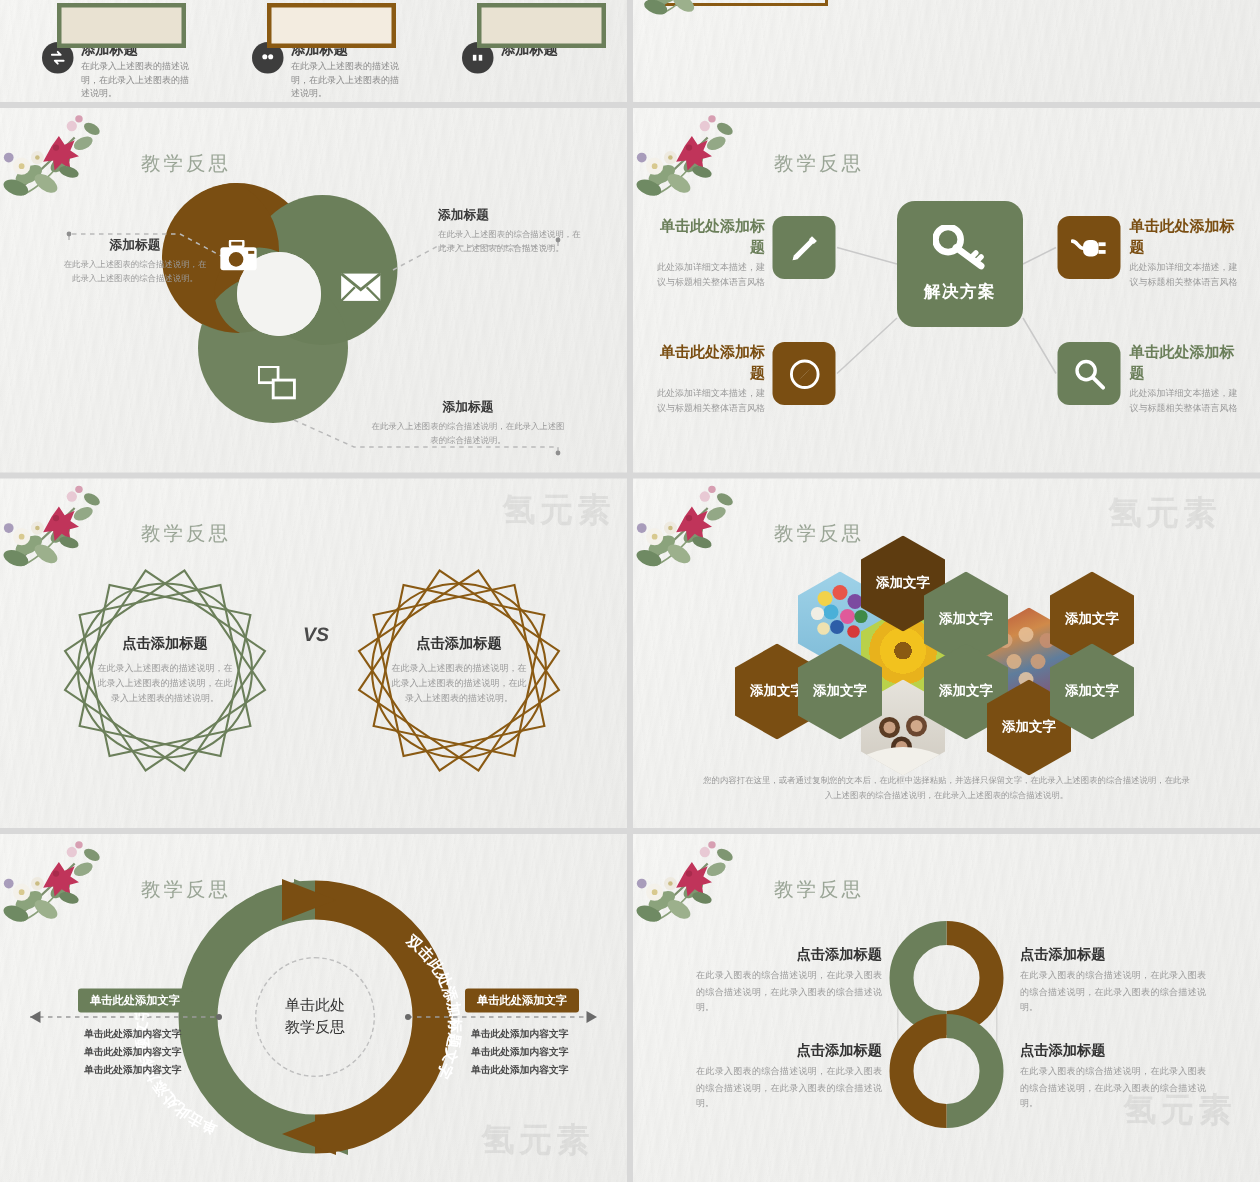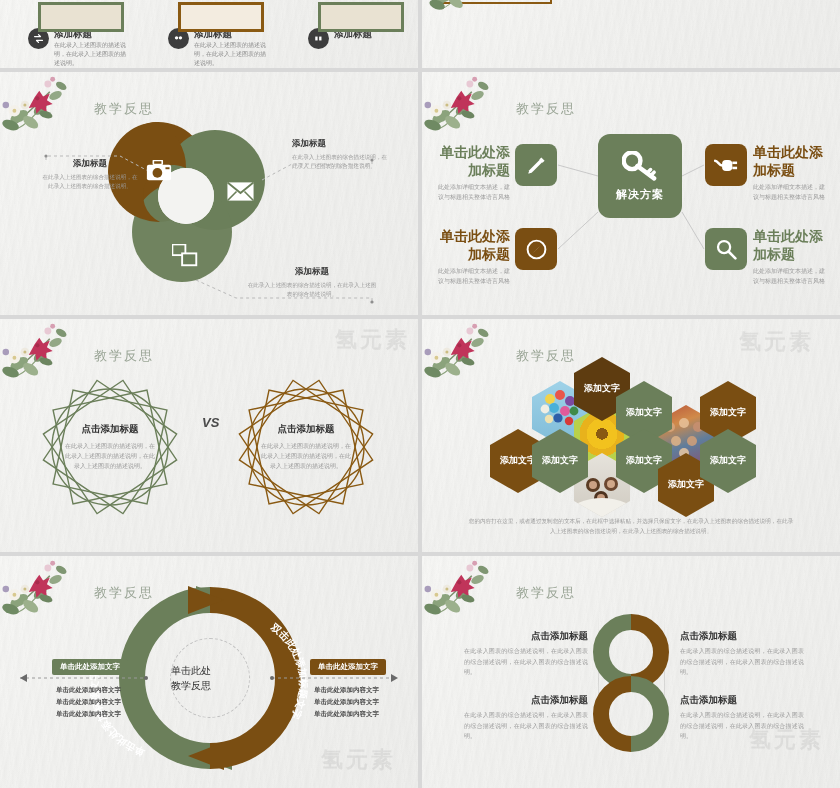--- a/index.html
+++ b/index.html
@@ -33,38 +33,38 @@
   .r1-p { font-size:6px; color:#8b8b8b; line-height:1.45; width:74px; margin-top:2px; }
   .lbl-h { font-size:8.5px; font-weight:bold; color:#3a3a3a; }
   .lbl-p { font-size:5.6px; color:#9a9a9a; line-height:1.6; }
 
   
   .sq { position:absolute; width:42px; height:42px; border-radius:8px; display:flex; align-items:center; justify-content:center; }
   .sq.green { background:#6b7f5a; } .sq.brown { background:#7a4e12; }
   .center-sq { position:absolute; left:176px; top:62px; width:84px; height:84px; border-radius:12px; background:#6b7f5a;
                display:flex; flex-direction:column; align-items:center; justify-content:center; gap:2px; }
   .center-sq .ctxt { color:#fff; font-size:11px; font-weight:bold; letter-spacing:1px; }
-  .s3h { font-size:14px; font-weight:bold; }
+  .s3h { font-size:10px; font-weight:bold; }
   .s3p { font-size:6px; color:#9a9a9a; line-height:1.65; width:112px; }
   .vs { position:absolute; left:202px; top:96px; font-size:13px; font-weight:bold; color:#4a4a4a; font-style:italic; }
   .vs-h { font-size:9.5px; font-weight:bold; color:#333; text-align:center; }
   .vs-p { font-size:6px; color:#9a9a9a; line-height:1.7; text-align:center; width:92px; }
 
   
   .hex { position:absolute; width:56px; height:64px; clip-path:polygon(50% 0,100% 25%,100% 75%,50% 100%,0 75%,0 25%);
          display:flex; flex-direction:row; align-items:center; justify-content:center; color:#fff;
          font-size:9px; font-weight:bold; line-height:1.25; text-align:center; }
   .hex.green{background:#6b7f5a;} .hex.brown{background:#7a4e12;} .hex.dbrown{background:#5e3c10;}
   .hex-note { position:absolute; left:46px; top:197px; width:326px; font-size:5.6px; color:#9a9a9a; line-height:1.8; text-align:center; }
 
   
   .cyc-box { position:absolute; padding:3px 8px; font-size:7.5px; color:#fff; font-weight:bold; border-radius:2px; }
   .cyc-lines { position:absolute; font-size:6.5px; color:#4a4a4a; line-height:1.85; font-weight:bold; }
   .cyc-center { position:absolute; left:170px; top:82px; width:80px; height:80px; border-radius:50%;
-                border:1px dashed #c0c0c0; display:flex; flex-direction:column; align-items:flex-start; justify-content:center;
+                border:1px dashed #c0c0c0; display:flex; flex-direction:column; align-items:center; justify-content:center;
                 font-family:"Liberation Serif",serif; font-size:10px; color:#333; line-height:1.5; }
 
   
   .s7h { position:absolute; font-size:9.5px; font-weight:bold; color:#333; }
   .s7p { position:absolute; font-size:6px; color:#9a9a9a; line-height:1.75; width:124px; text-align:justify; }
   .vline { position:absolute; width:1px; background:linear-gradient(180deg,rgba(0,0,0,0) 0%,rgba(0,0,0,0.10) 50%,rgba(0,0,0,0) 100%); }
 </style>
 </head>
 <body>
 

